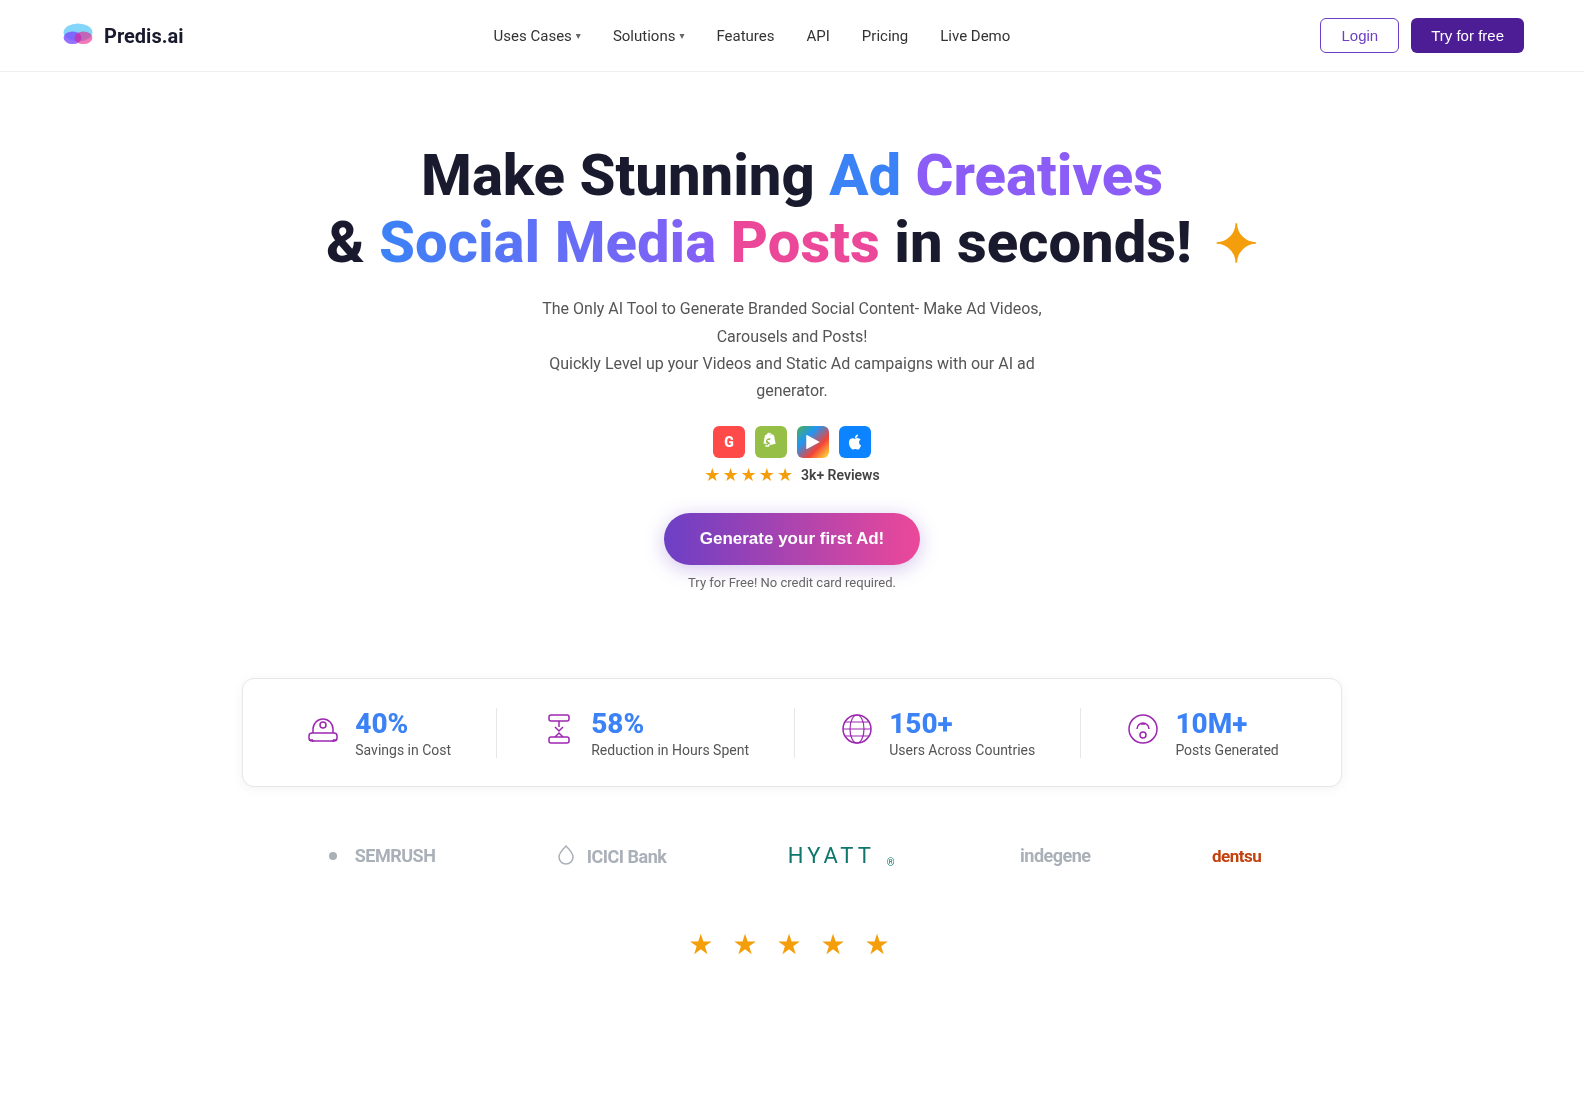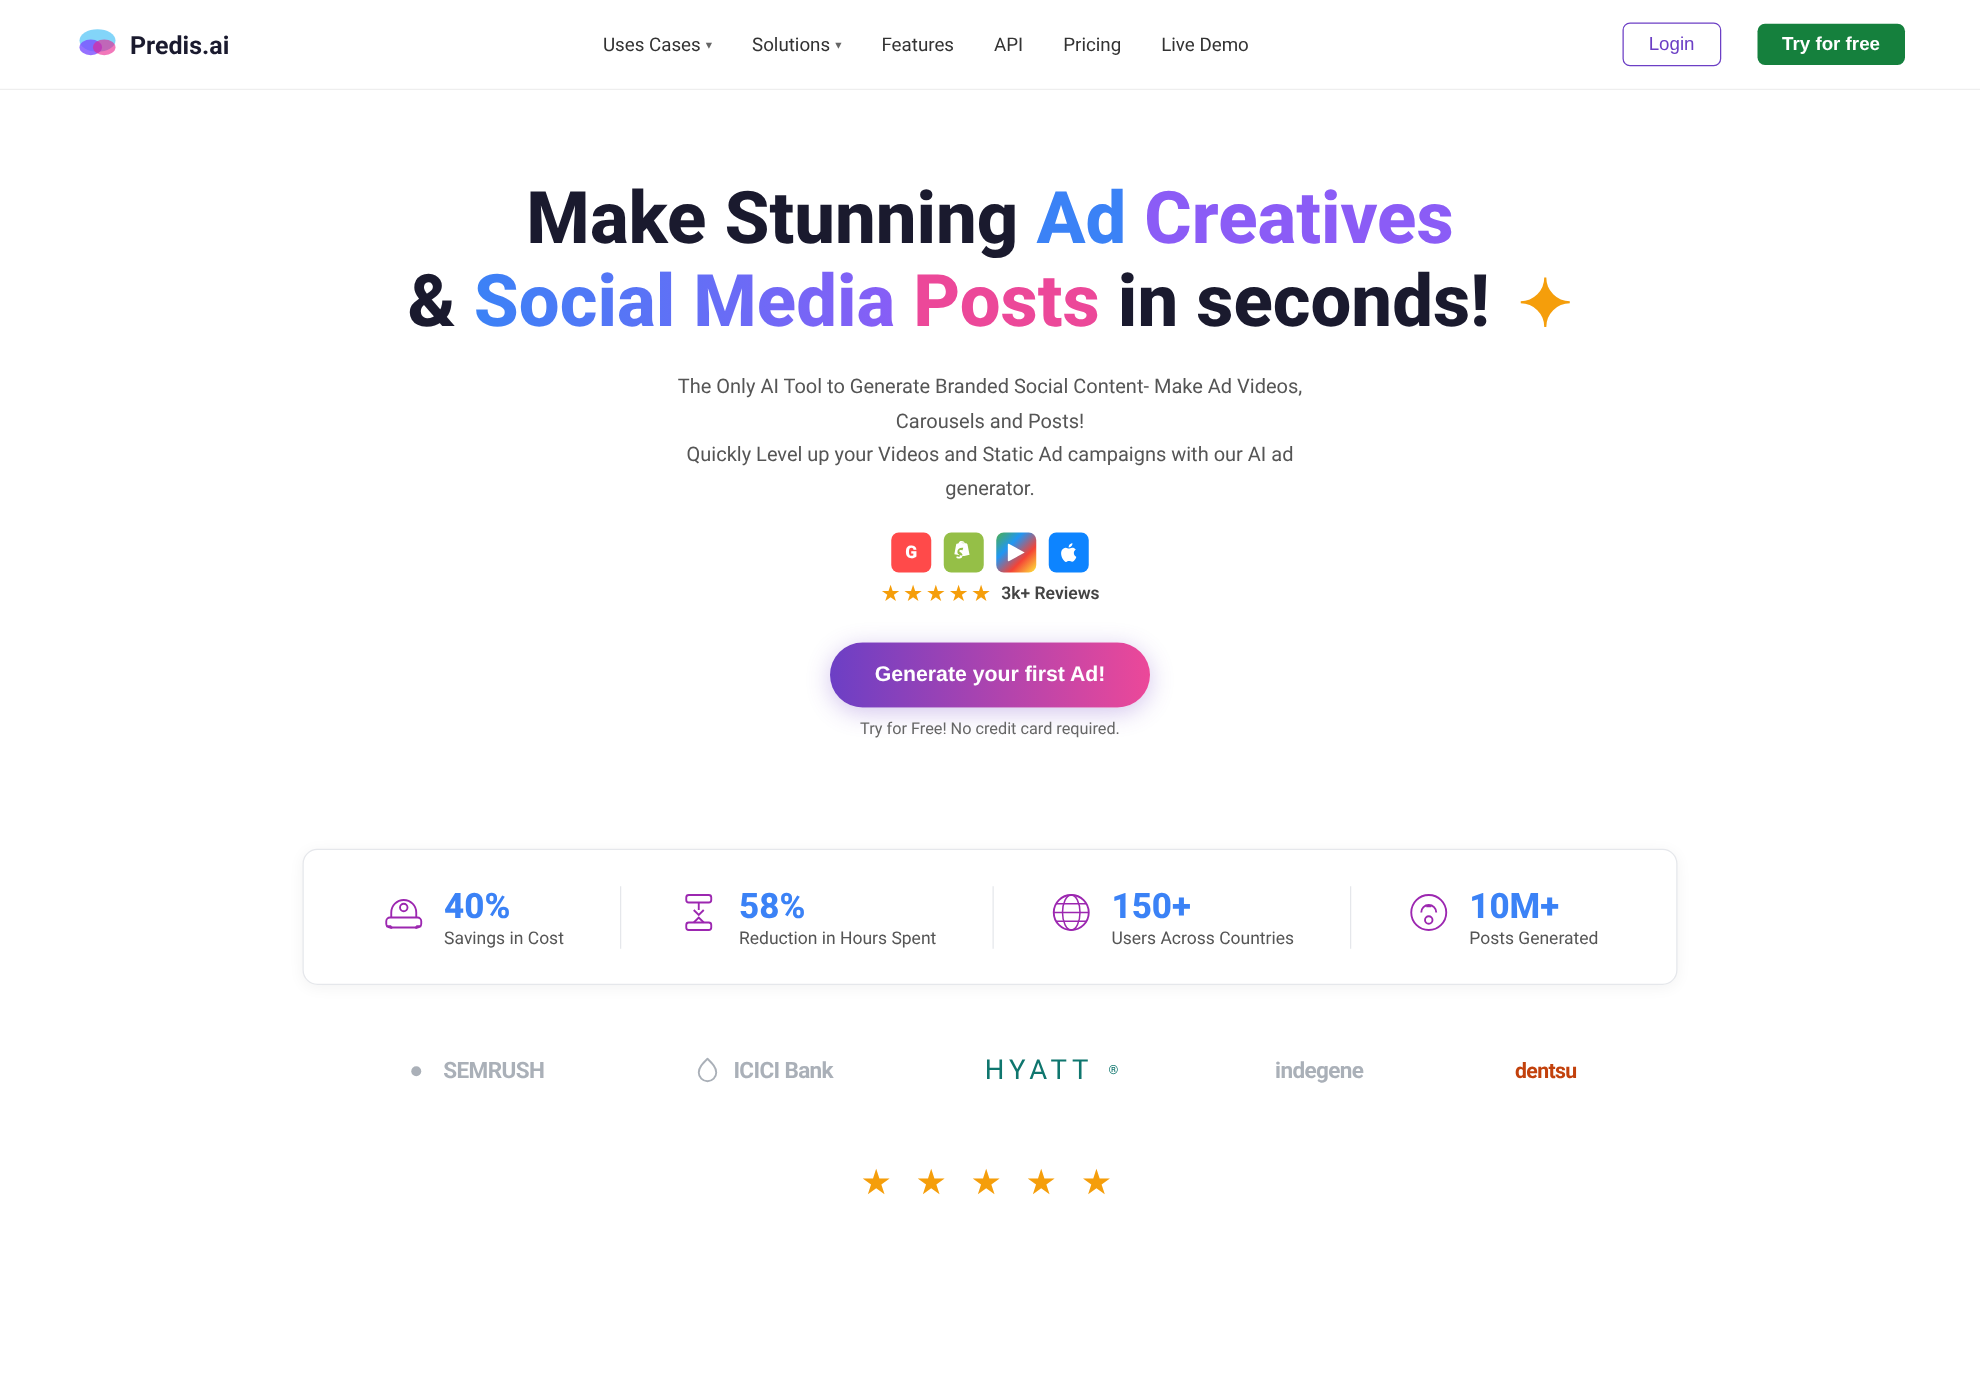--- a/index.html
+++ b/index.html
@@ -10,28 +10,28 @@
       display: flex; align-items: center; justify-content: space-between;
       padding: 0 60px; height: 72px; border-bottom: 1px solid #eee;
       position: sticky; top: 0; background: #fff; z-index: 100;
     }
     .nav-logo { display: flex; align-items: center; gap: 8px; text-decoration: none; }
     .nav-logo-icon { width: 36px; height: 36px; }
     .nav-logo-text { font-size: 20px; font-weight: 700; color: #1a1a2e; }
     .nav-links { display: flex; align-items: center; gap: 32px; }
     .nav-link { font-size: 15px; color: #333; text-decoration: none; cursor: pointer; display: flex; align-items: center; gap: 4px; }
     .chevron { font-size: 10px; color: #666; }
-    .nav-actions { display: flex; align-items: center; gap: 29px; }
+    .nav-actions { display: flex; gap: 12px; }
     .btn-login {
       padding: 8px 20px; border: 1.5px solid #6c3fc5; border-radius: 6px;
       background: #fff; color: #6c3fc5; font-size: 15px; cursor: pointer;
     }
     .btn-try {
       padding: 8px 20px; border: none; border-radius: 6px;
-      background: #15803d; color: #fff; font-size: 15px; cursor: pointer; font-weight: 700;
+      background: #4c1d95; color: #fff; font-size: 15px; cursor: pointer; font-weight: 400;
     }
 
     
     .hero {
       text-align: center; padding: 70px 20px 40px;
     }
     .hero-title { font-size: 58px; font-weight: 800; line-height: 1.15; color: #1a1a2e; }
     .hero-title .blue { color: #3b82f6; }
     .hero-title .purple { color: #8b5cf6; }
     .hero-title .gradient-sm { background: linear-gradient(90deg, #3b82f6, #8b5cf6); -webkit-background-clip: text; -webkit-text-fill-color: transparent; }
@@ -65,21 +65,21 @@
     .stat-icon { font-size: 30px; color: #6c3fc5; }
     .stat-number { font-size: 28px; font-weight: 800; color: #3b82f6; }
     .stat-label { font-size: 14px; color: #555; margin-top: 2px; }
     .stat-divider { width: 1px; height: 50px; background: #e5e7eb; }
 
     
     .logos-section {
       max-width: 1100px; margin: 56px auto 0;
       display: flex; align-items: center; justify-content: space-around; padding: 0 20px;
     }
-    .logo-item { font-size: 22px; font-weight: 700; color: #9ca3af; letter-spacing: -0.5px; display: flex; align-items: center; gap: 12px; }
+    .logo-item { font-size: 22px; font-weight: 700; color: #9ca3af; letter-spacing: -0.5px; display: flex; align-items: flex-end; gap: 12px; }
     .logo-semrush { color: #aab0b8; font-size: 18px; }
     .logo-icici { color: #aab0b8; font-size: 18px; }
     .logo-hyatt { color: #0f766e; font-size: 22px; letter-spacing: 4px; font-weight: 400; }
     .logo-indegene { color: #aab0b8; font-size: 18px; }
     .logo-dentsu { color: #c2410c; font-size: 17px; font-weight: 700; }
 
     
     .bottom-stars {
       text-align: center; margin-top: 60px; padding-bottom: 40px;
       font-size: 28px; color: #f59e0b; letter-spacing: 6px;

